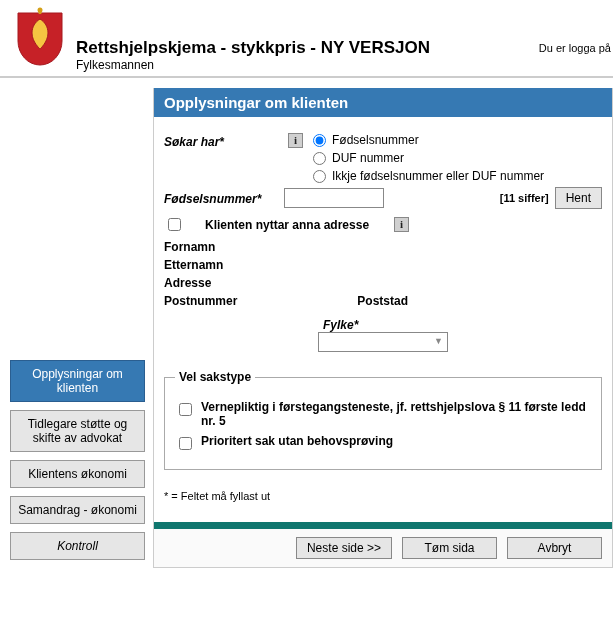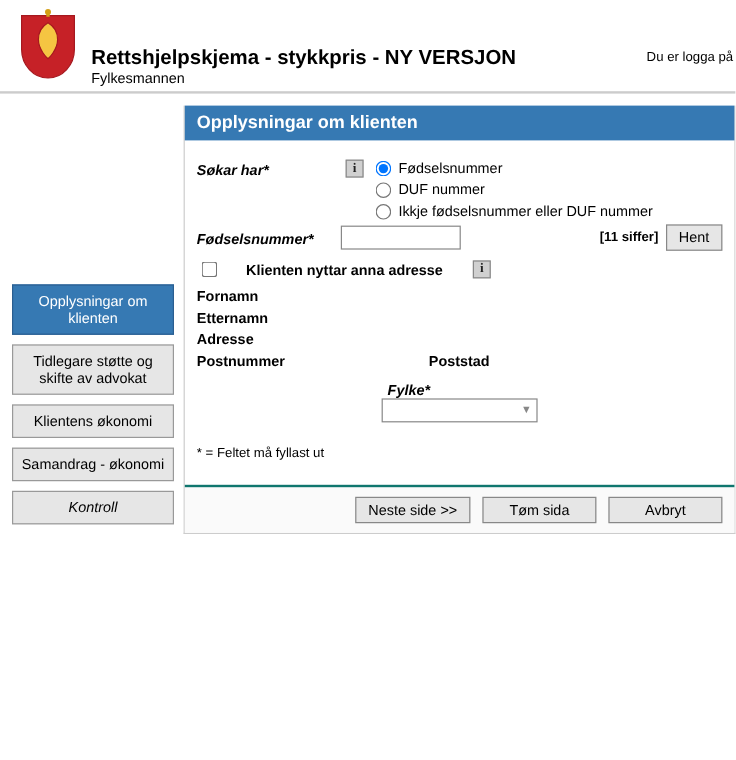--- a/index.html
+++ b/index.html
@@ -32,21 +32,21 @@
   .chk-row{display:flex;align-items:center;gap:21px;margin:6px 0 6px 0;}
   .plain-row{margin:4px 0;font-weight:bold;}
   .two-col{display:flex;gap:120px;margin:4px 0;font-weight:bold;}
   .fylke-select{width:130px;height:20px;border:1px solid #888;background:#fff;position:relative;display:flex;align-items:center;padding:0 4px;cursor:pointer;}
   .fylke-select::after{content:"▼";position:absolute;right:4px;top:3px;font-size:9px;color:#888;}
   fieldset{border:1px solid #aaa;margin:18px 0 8px 0;padding:10px;}
   legend{font-weight:bold;padding:0 4px;}
   .cb-line{display:flex;align-items:flex-start;gap:6px;margin:6px 0;}
   .cb-line label{font-weight:bold;font-size:12px;}
   .foot-note{margin:20px 0 10px 0;font-size:11px;}
-  .btn-bar{display:flex;justify-content:flex-end;gap:10px;border-top:2px solid #0f766e;padding:8px 10px;background:#fafafa;}
+  .btn-bar{display:flex;justify-content:flex-end;gap:10px;border-top:7px solid #0f766e;padding:8px 10px;background:#fafafa;}
   .btn-bar .btn{min-width:95px;}
 </style>
 </head>
 <body>
 
 <div class="header">
   <div class="crest">
     <svg width="52" height="60" viewBox="0 0 52 60">
       <path d="M4 6 h44 v28 a22 24 0 0 1 -22 24 a22 24 0 0 1 -22 -24 z" fill="#c62127" stroke="#a6181f"></path>
       <path d="M26 12 c-5 3-8 8-8 14 0 9 8 16 8 16 s8-7 8-16c0-6-3-11-8-14z" fill="#f5c542" stroke="#a6181f"></path>
@@ -117,20 +117,31 @@
       </div>
 
       <div class="row" style="align-items:center;margin-top:8px;flex-direction:column;">
         <div class="label req">Fylke</div>
         <div style="width:20px;"></div>
         <div class="fylke-select">
           <span></span>
         </div>
       </div>
 
+      <fieldset>
+        <legend>Vel sakstype</legend>
+        <div class="cb-line">
+          <input type="checkbox" style="">
+          <label>Vernepliktig i førstegangsteneste, jf. rettshjelpslova § 11 første ledd nr. 5</label>
+        </div>
+        <div class="cb-line">
+          <input type="checkbox" style="">
+          <label>Prioritert sak utan behovsprøving</label>
+        </div>
+      </fieldset>
 
       <div class="foot-note">* = Feltet må fyllast ut</div>
     </div>
 
     <div class="btn-bar">
       <button class="btn">Neste side &gt;&gt;</button>
       <button class="btn">Tøm sida</button>
       <button class="btn">Avbryt</button>
     </div>
   </div>

